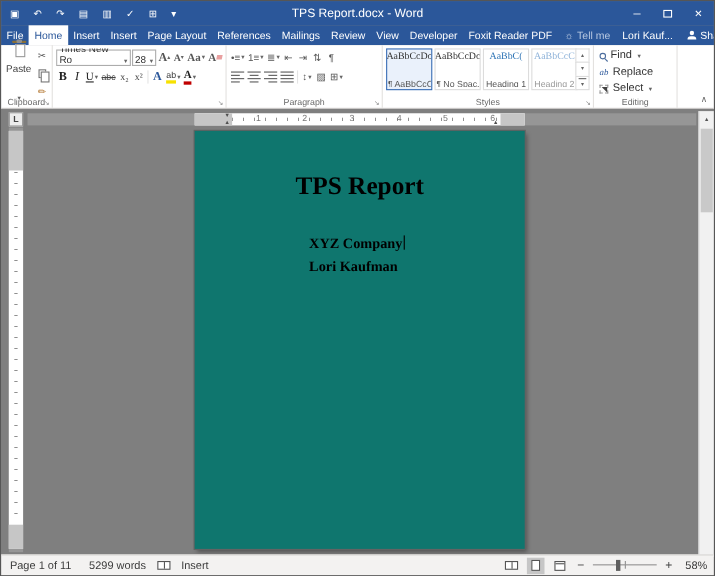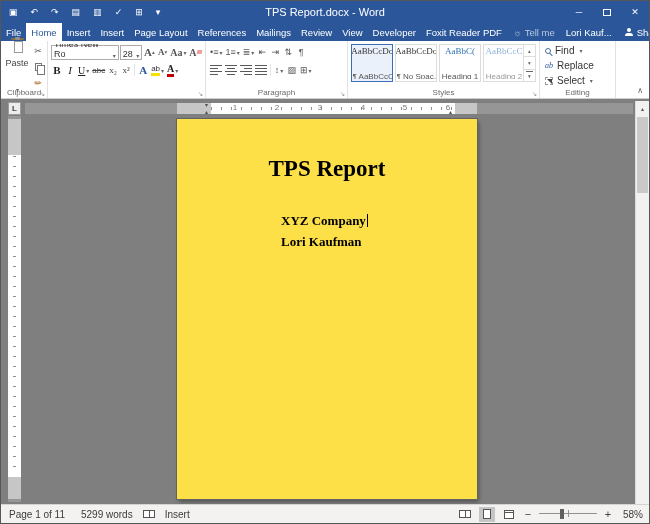--- a/index.html
+++ b/index.html
@@ -106,21 +106,21 @@
 .hr-num{position:absolute;top:1px;font-size:8px;color:#777;transform:translateX(-50%);line-height:1}
 .marker{position:absolute;font-size:6px;color:#4f4f4f;line-height:1}
 .m-fl{left:28px;top:-1px}
 .m-h{left:28px;bottom:-1px}
 .m-r{left:272px;bottom:-1px}
 .v-ruler{position:absolute;left:7px;top:17px;width:13px;height:386px;background:#969696}
 .vr-white{position:absolute;left:0;right:0;top:3px;height:380px;background:#fff}
 .vr-white::before{content:"";position:absolute;left:0;right:0;top:0;height:36px;background:#c6c6c6}
 .vr-white::after{content:"";position:absolute;left:0;right:0;bottom:0;height:22px;background:#c6c6c6}
 .vr-ticks{position:absolute;left:5px;top:40px;width:3px;height:318px;background:repeating-linear-gradient(to bottom,#8f8f8f 0 1px,transparent 1px 10px)}
-.page{position:absolute;left:176px;top:20px;width:300px;height:380px;background:#fde047;box-shadow:0 0 0 1px #636363,2px 3px 4px rgba(0,0,0,.35)}
+.page{position:absolute;left:176px;top:20px;width:300px;height:380px;background:#0f766e;box-shadow:0 0 0 1px #636363,2px 3px 4px rgba(0,0,0,.35)}
 .doc-title{margin-top:37px;text-align:center;font-family:"Liberation Serif",serif;font-weight:bold;font-size:23px;color:#000;line-height:1.1}
 .doc-byline{margin:29px 0 0 104px;font-family:"Liberation Serif",serif;font-weight:bold;font-size:13px;line-height:21px;color:#000}
 .caret{display:inline-block;width:1px;height:13px;background:#000;vertical-align:-2px;margin-left:1px}
 .scrollbar{position:absolute;right:0;top:2px;width:14px;height:405px;background:#f1f1f1;border-left:1px solid #dcdcdc}
 .sb-up{position:absolute;left:0;top:0;width:13px;height:14px;display:flex;align-items:center;justify-content:center;font-size:6px;color:#555}
 .sb-thumb{position:absolute;left:1px;top:16px;width:11px;height:76px;background:#c9c9c9}
 
 .statusbar{position:absolute;left:0;bottom:0;right:0;height:19px;background:#f3f2f1;border-top:1px solid #d6d4d2;display:flex;align-items:center;font-size:10px;color:#3b3b3b}
 .sb-item{padding:0 8px;white-space:nowrap}
 .ic-book{width:12px;height:8px;border:1px solid #555;position:relative;display:inline-block;background:#fff}

